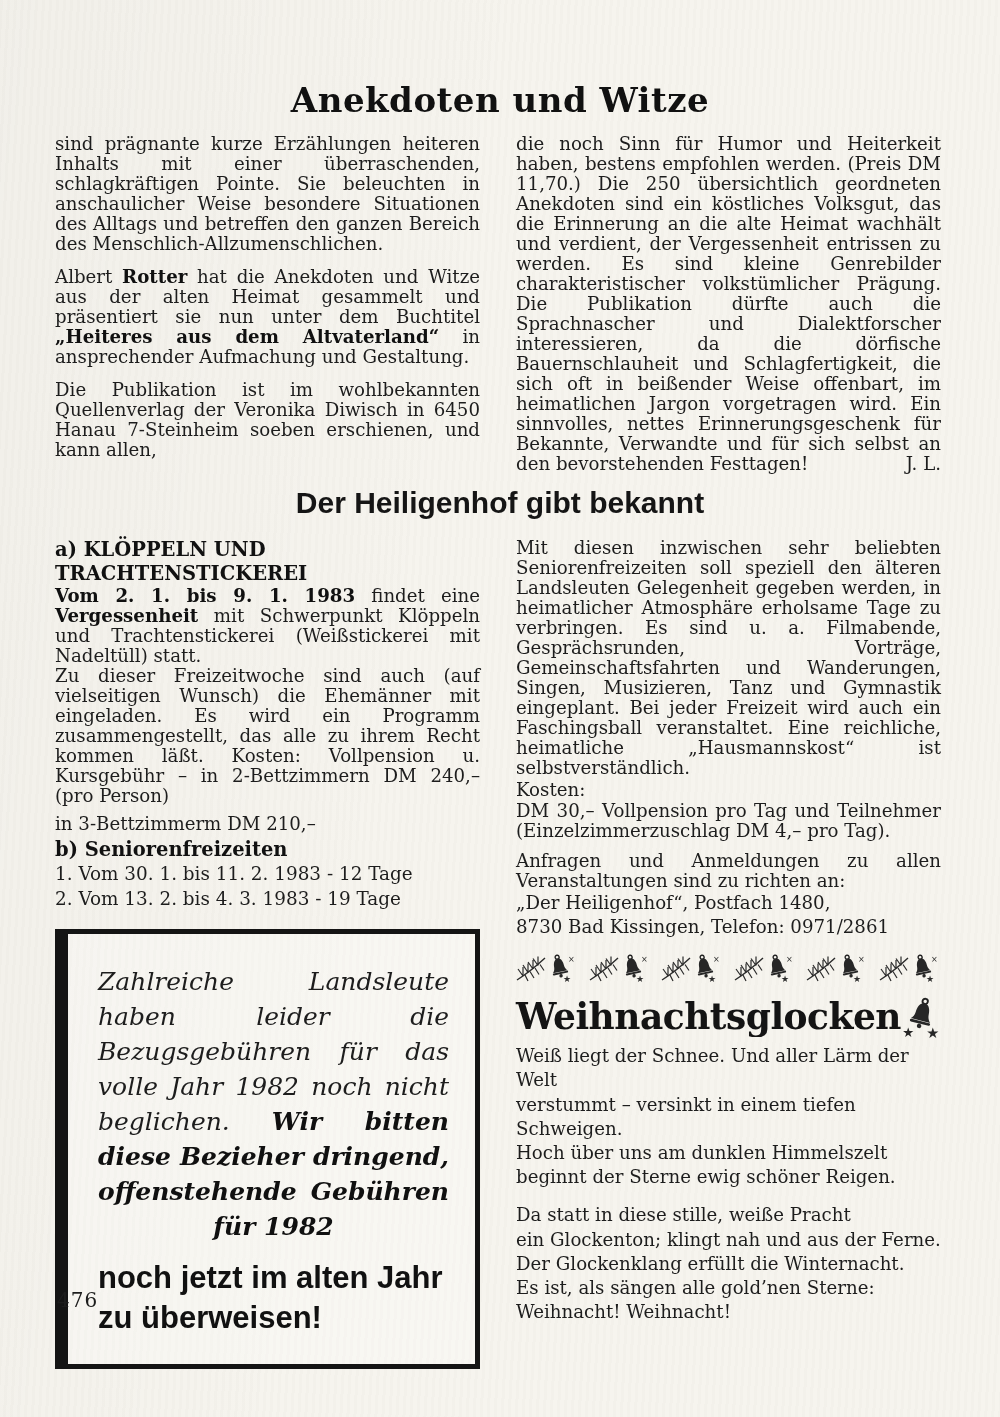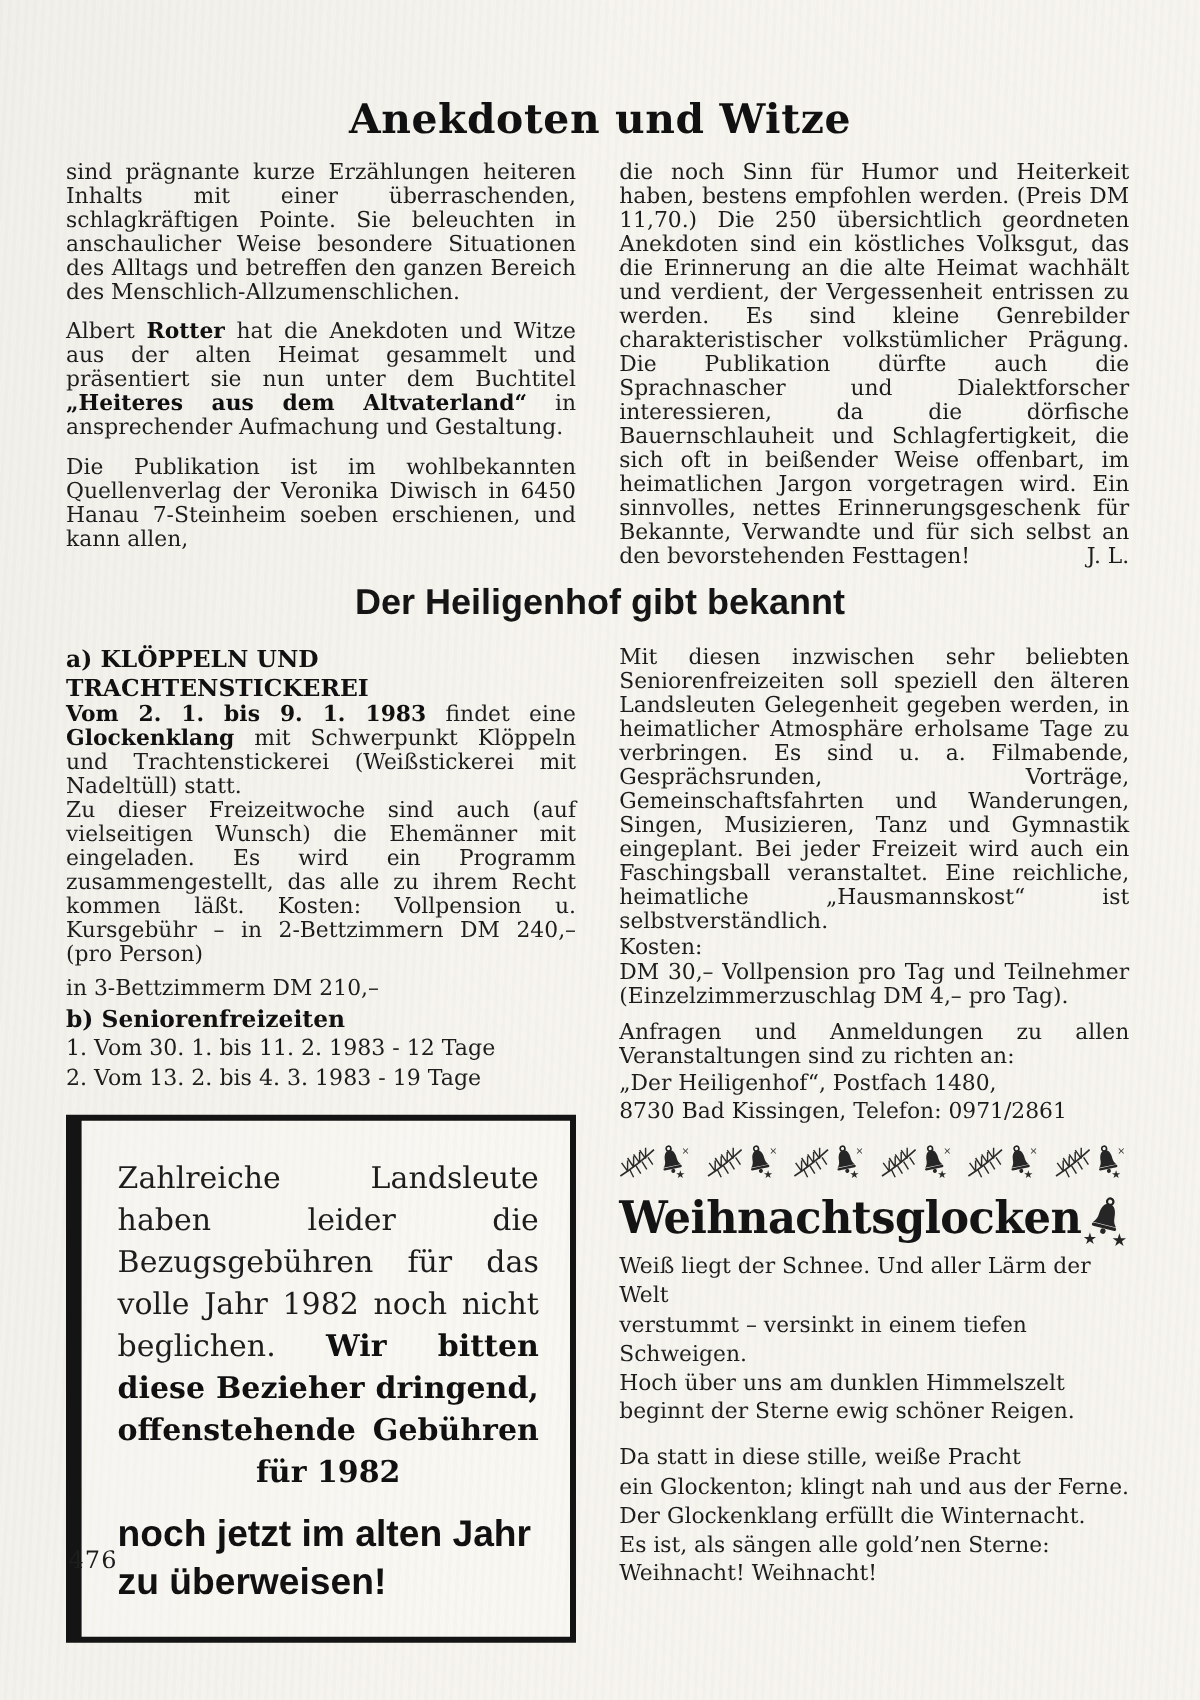--- a/index.html
+++ b/index.html
@@ -44,20 +44,21 @@
     margin-top:18px;
     border:5px solid #141414;
     border-left-width:13px;
     padding:30px 26px 26px 30px;
     background:rgba(255,255,255,0.25);
   }
   .notice-text{
     font-size:25px;line-height:35px;
     text-align:justify;text-align-last:center;
     margin:0;
+    font-style:italic;
   }
   .notice-big{
     font-family:"Liberation Sans", sans-serif;
     font-weight:bold;font-size:31px;line-height:40px;
     text-align:left;margin-top:14px;color:#111;
   }
 
   .ornament-border{
     display:flex;justify-content:space-between;align-items:center;
     height:32px;margin-top:14px;overflow:hidden;
@@ -120,21 +121,21 @@
     </div>
   </div>
 
   <div class="h2">Der Heiligenhof gibt bekannt</div>
 
   <div class="cols">
 
     <div class="col">
       <div class="sub-h">a) KLÖPPELN UND</div>
       <div class="sub-h">TRACHTENSTICKEREI</div>
-      <p class="body-p tight"><b>Vom 2. 1. bis 9. 1. 1983</b><span> findet eine </span><b>Glockenklang</b><span> mit Schwerpunkt Klöppeln und Trachtenstickerei (Weißstickerei mit Nadeltüll) statt.</span></p>
+      <p class="body-p tight"><b>Vom 2. 1. bis 9. 1. 1983</b><span> findet eine </span><b>Vergessenheit</b><span> mit Schwerpunkt Klöppeln und Trachtenstickerei (Weißstickerei mit Nadeltüll) statt.</span></p>
       <p class="body-p tight">Zu dieser Freizeitwoche sind auch (auf vielseitigen Wunsch) die Ehemänner mit eingeladen. Es wird ein Programm zusammengestellt, das alle zu ihrem Recht kommen läßt. Kosten: Vollpension u. Kursgebühr – in 2-Bettzimmern DM 240,– (pro Person)</p>
       <p class="body-p tight mt8">in 3-Bettzimmerm DM 210,–</p>
 
       <div class="sub-h mt20">b) Seniorenfreizeiten</div>
       <div class="list-line">1. Vom 30. 1. bis 11. 2. 1983 - 12 Tage</div>
       <div class="list-line">2. Vom 13. 2. bis  4. 3. 1983 - 19 Tage</div>
 
       <div class="notice-box">
         <p class="notice-text"><span>Zahlreiche Landsleute haben leider die Bezugsgebühren für das volle Jahr 1982 noch nicht beglichen. </span><b>Wir bitten diese Bezieher dringend, offenstehende Gebühren für 1982</b></p>
         <div class="notice-big">noch jetzt im alten Jahr</div>

